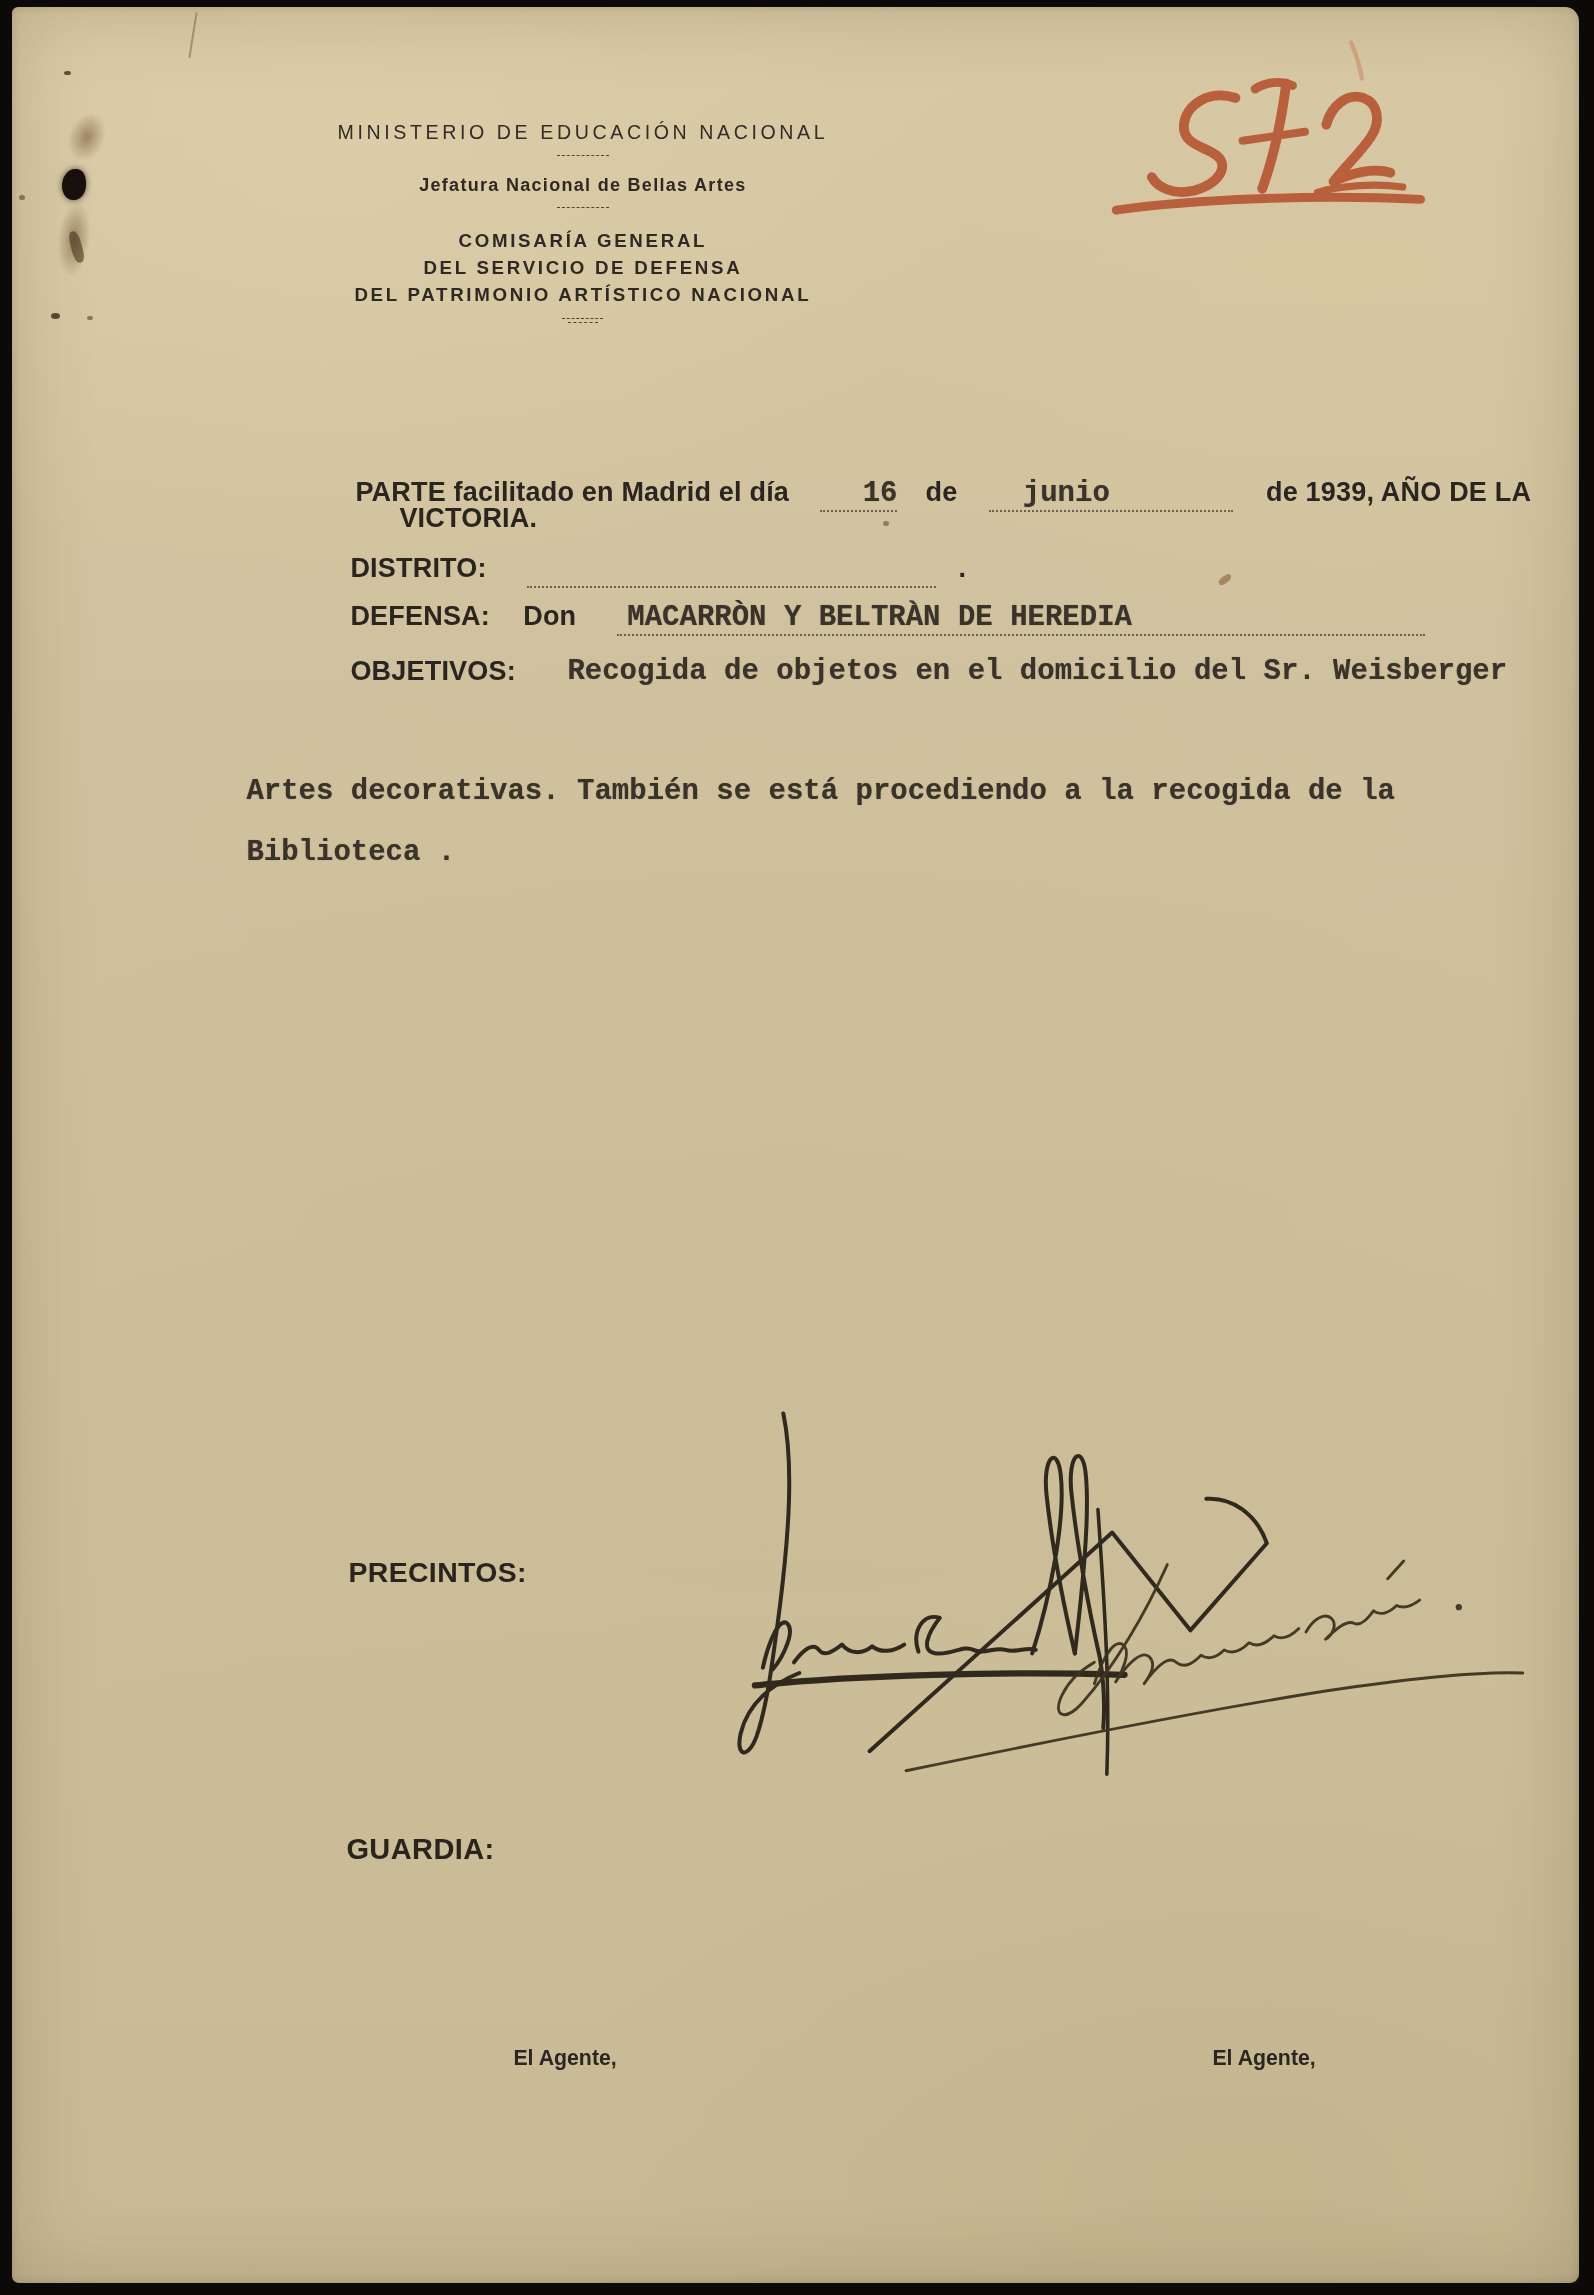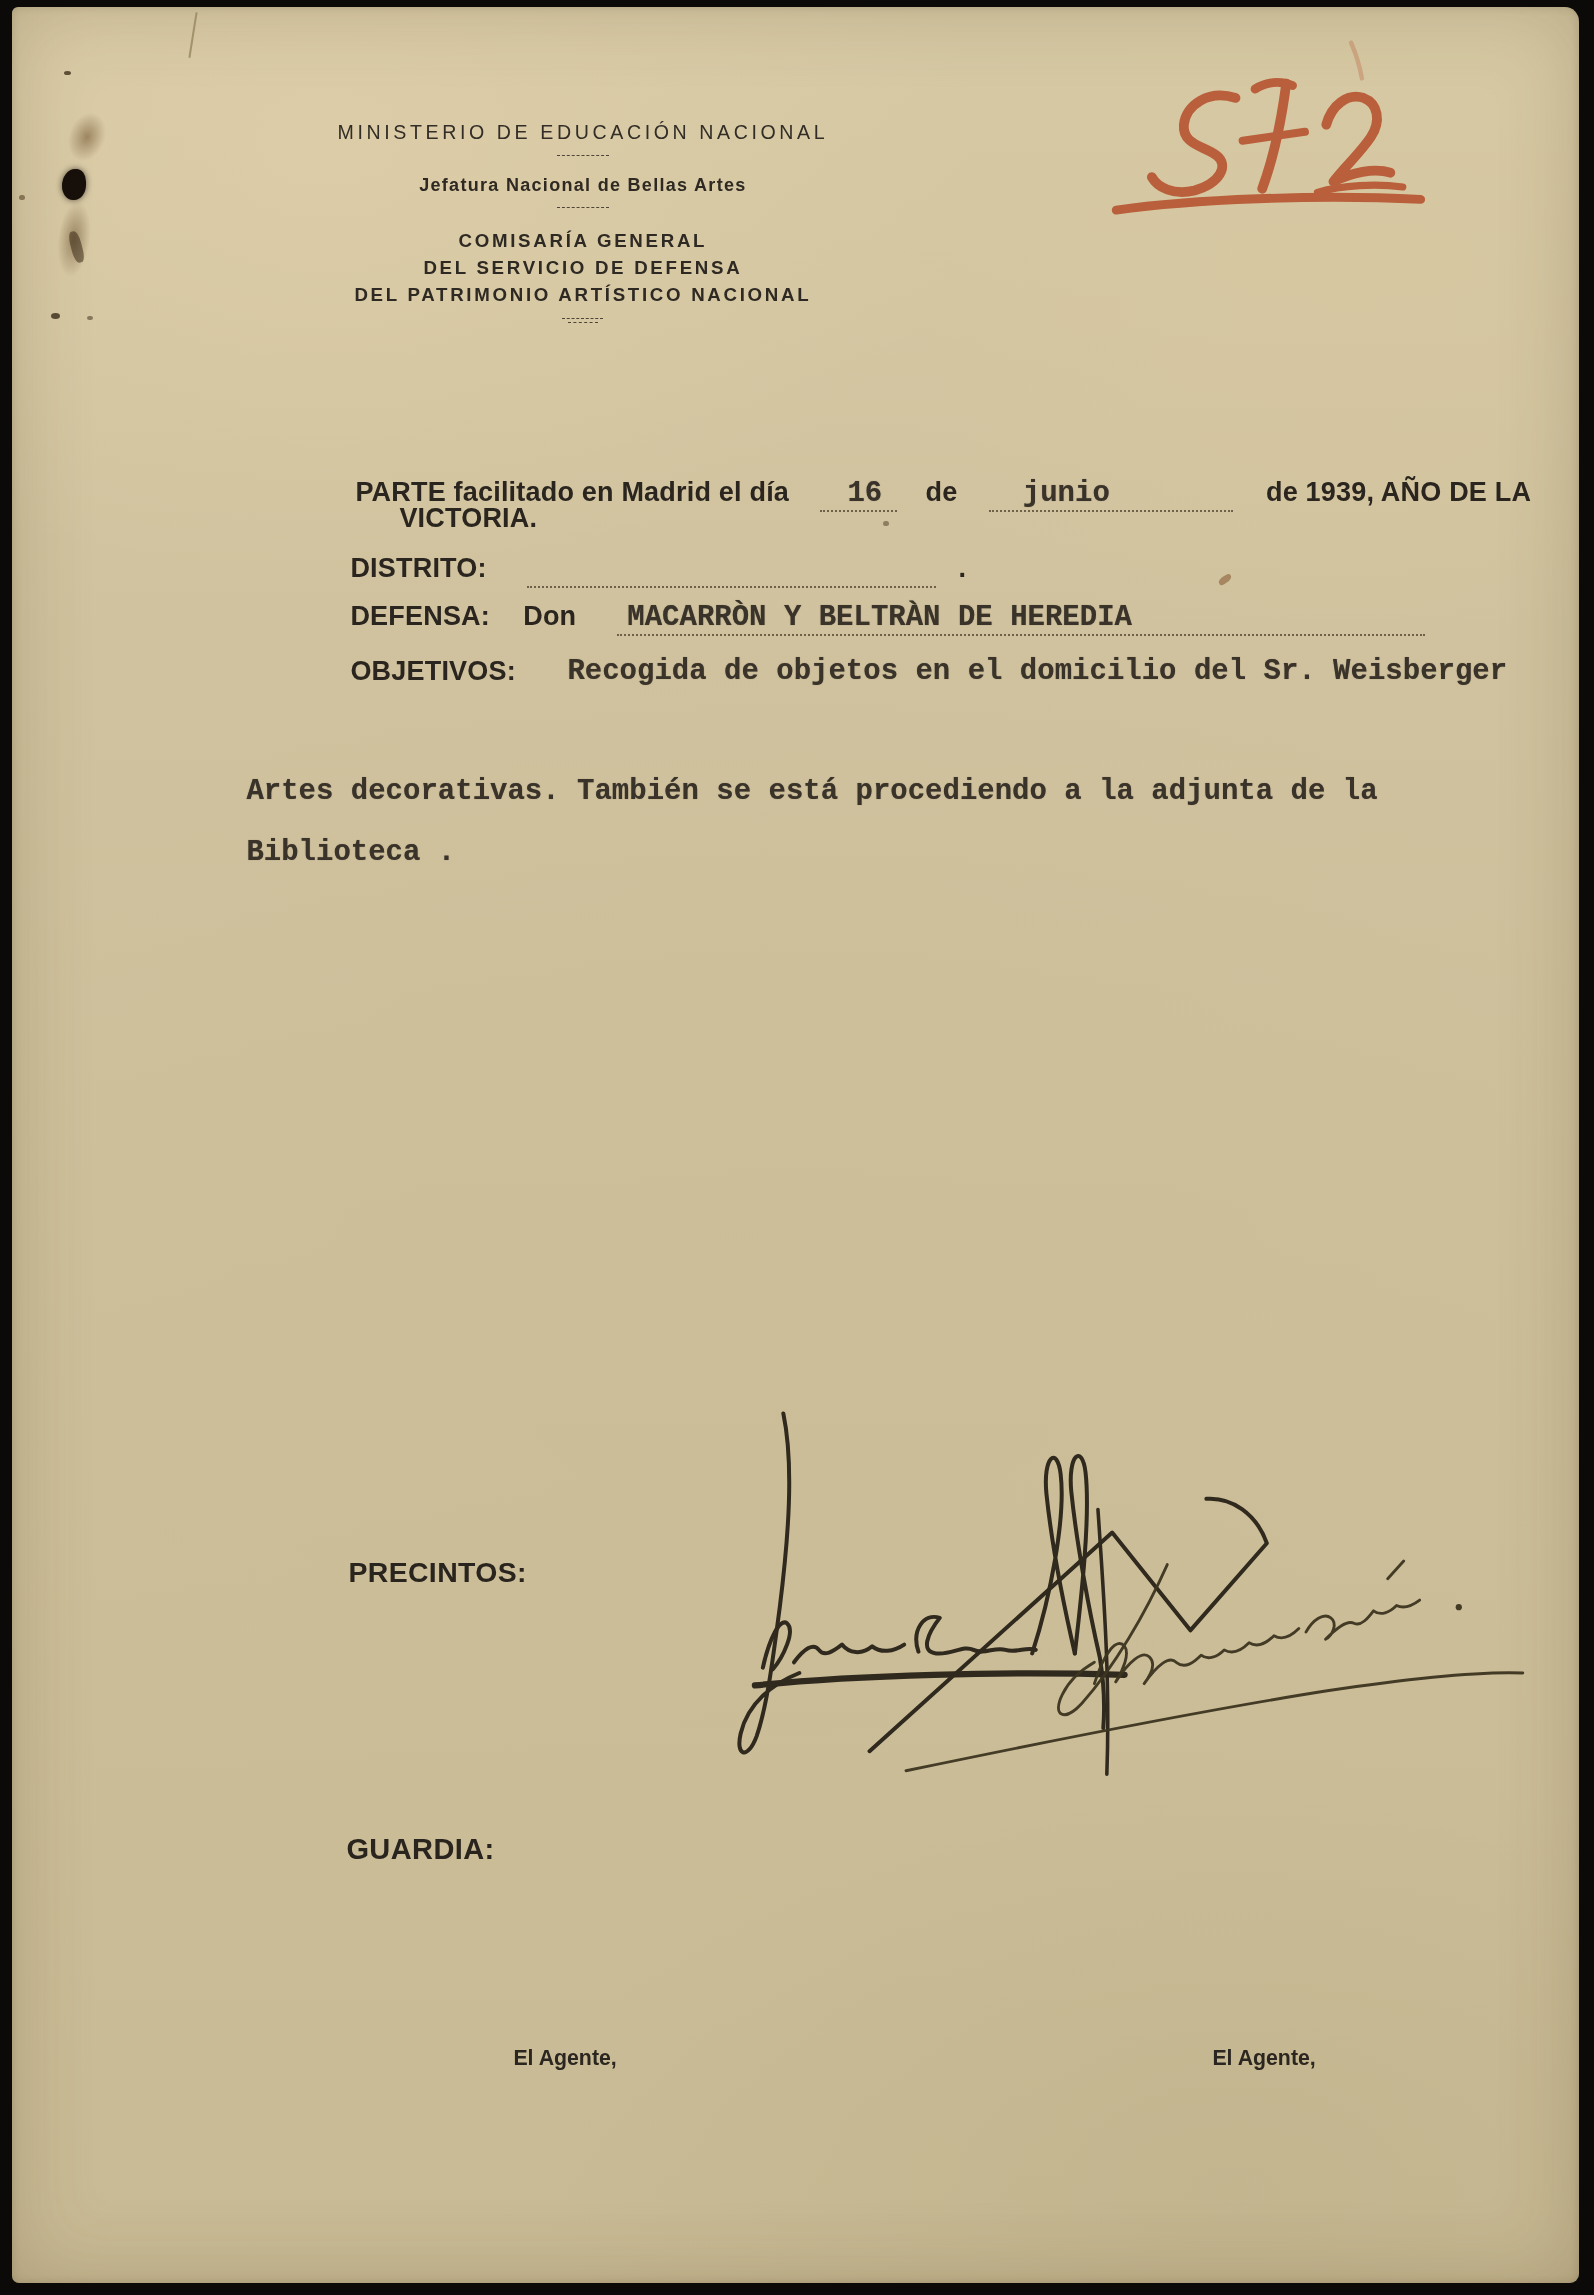--- a/index.html
+++ b/index.html
@@ -33,21 +33,21 @@
   .lbl2{font-size:27.6px;font-weight:700;color:#29241d;letter-spacing:0.4px;}
 
   
   .type{font-family:"Liberation Mono","DejaVu Sans Mono",monospace;
         font-size:29px;font-weight:700;color:#3a332a;
         text-shadow:0 0 0.9px rgba(58,51,42,.55);letter-spacing:0px;}
   .typeline{position:absolute;white-space:nowrap;}
 
   
   .dotfield{display:inline-block;border-bottom:2.7px dotted rgba(84,72,52,.8);
-            line-height:1.05;}
+            line-height:1.05;text-align:right;}
 
   .small-bold{font-size:21.3px;font-weight:700;color:#2b261f;}
 
   
   .stain{position:absolute;pointer-events:none;}
   .hole{width:24px;height:31px;background:#17100a;border-radius:58% 42% 52% 48%;
         box-shadow:0 0 6.2px rgba(23,16,10,.65);}
   .smear{border-radius:50%;}
   .crackline{width:1.8px;background:rgba(150,132,94,.8);}
 
@@ -113,21 +113,21 @@
       <span class="lbl" style="margin-left:14.2px;font-weight:700">Don</span>
       <span class="dotfield" style="margin-left:21.3px;padding-left:10.7px;padding-right:293px;">
         <span class="type">MACARRÒN Y BELTRÀN DE HEREDIA</span>
       </span>
     </div>
 
     <div class="line" style="left:338px;top:649px">
       <span class="lbl">OBJETIVOS:</span>
     </div>
     <div class="typeline type" style="left:555px;top:648px">Recogida de objetos en el domicilio del Sr. Weisberger</div>
-    <div class="typeline type" style="left:234px;top:768px">Artes decorativas. También se está procediendo a la adjunta de la</div>
+    <div class="typeline type" style="left:234px;top:768px">Artes decorativas. También se está procediendo a la recogida de la</div>
     <div class="typeline type" style="left:234px;top:829px">Biblioteca .</div>
 
     <div class="line" style="left:336px;top:1549px">
       <span class="lbl2" style="font-size:28.4px">PRECINTOS:</span>
     </div>
 
     <svg style="left:702px;top:1369px" width="871" height="418" viewBox="0 0 980 470" fill="none" stroke-linecap="round" stroke-linejoin="round">
 
       <g stroke="#231d14" stroke-width="4.5" opacity="0.92">
         <path d="M 78 42 C 90 100 84 180 74 260 C 66 320 60 370 48 405 C 38 432 24 428 30 402 C 38 368 66 346 96 334"></path>

